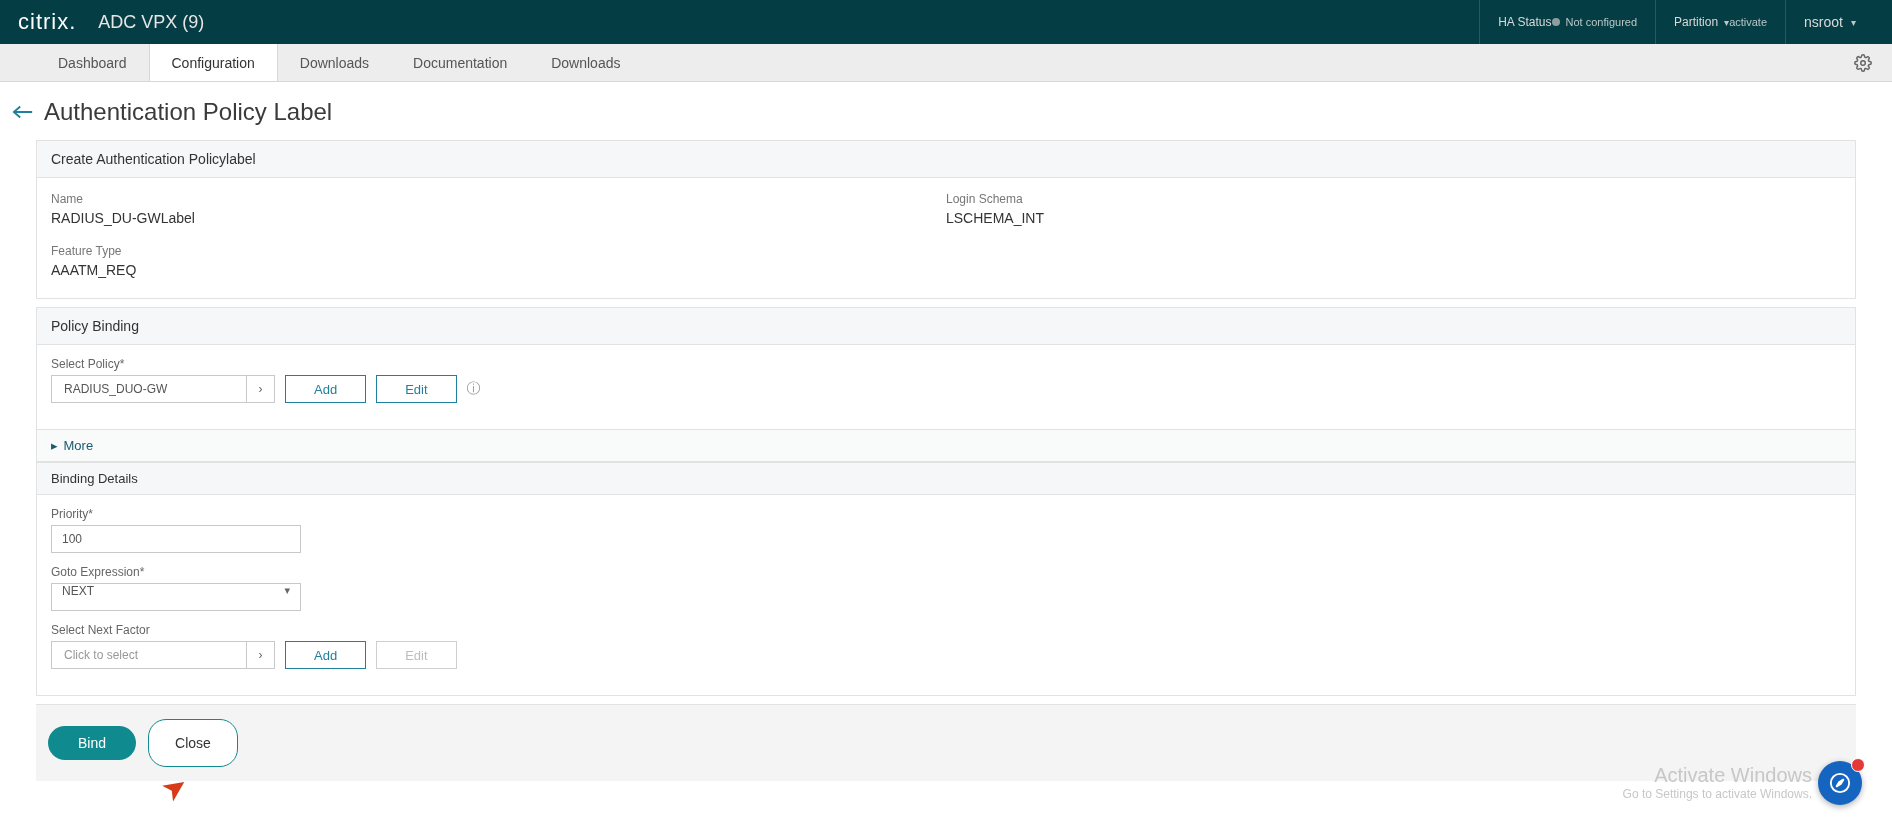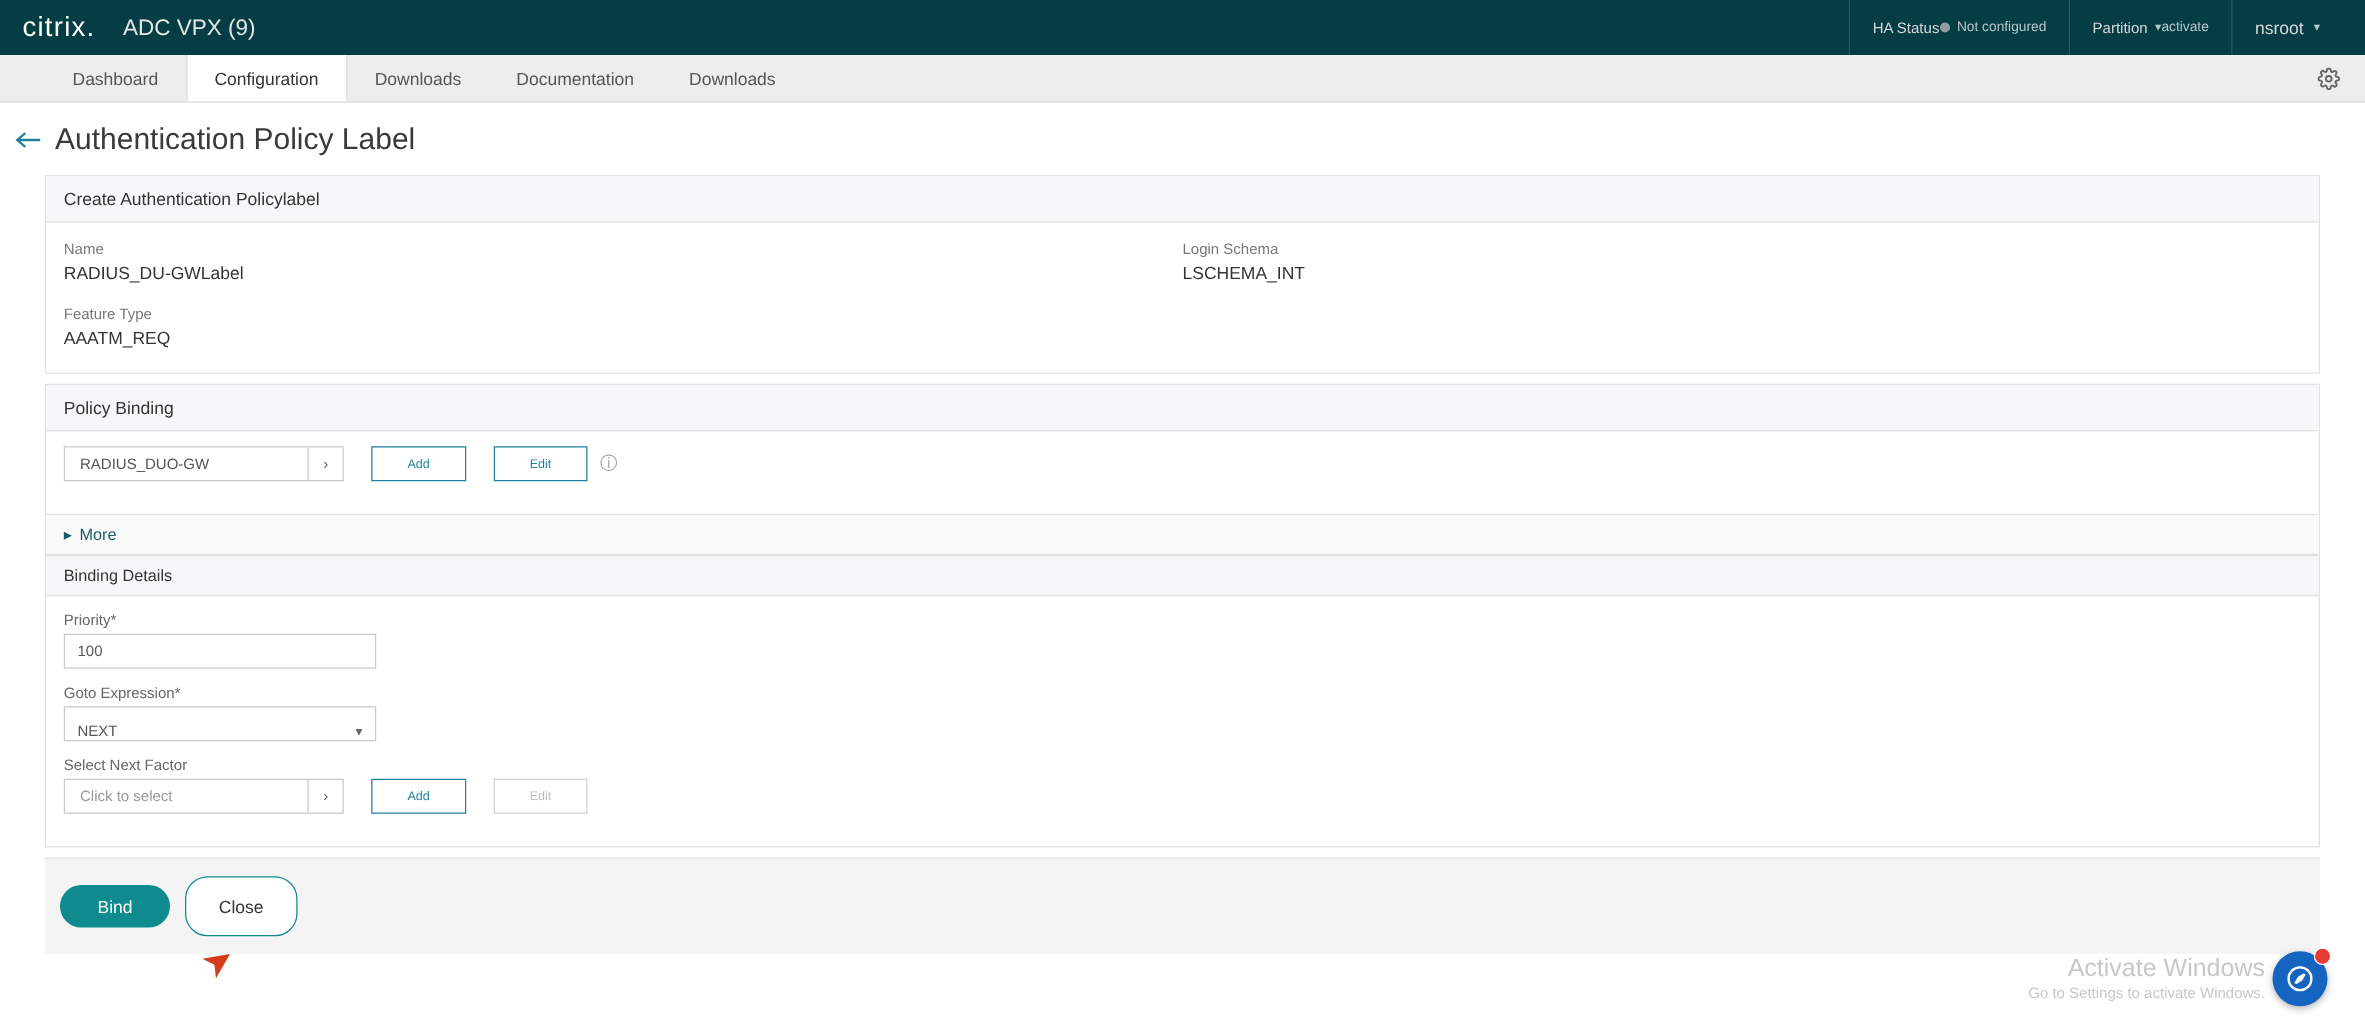--- a/index.html
+++ b/index.html
@@ -39,28 +39,28 @@
 
 
 .subhead { background:#f5f7f8; padding:8px 14px; font-size:13px; color:#333; border-top:1px solid #e2e2e2; border-bottom:1px solid #e2e2e2; }
 .subbody { padding:12px 14px 16px 14px; }
 
 .form-label { font-size:12px; color:#666; margin-bottom:4px; display:block; }
 .row { display:flex; align-items:center; gap:10px; margin-bottom:10px; }
 .picker { display:flex; align-items:center; border:1px solid #c9c9c9; height:28px; width:224px; font-size:12px; color:#555; }
 .picker span.val { flex:1; padding:0 12px; }
 .picker .caret-btn { width:28px; height:100%; border-left:1px solid #c9c9c9; display:flex; align-items:center; justify-content:center; font-size:12px; color:#666; cursor:pointer; }
-.btn-outline { border:1px solid #1f7f9c; color:#1f7f9c; background:#fff; height:28px; padding:0 28px; font-size:10px; cursor:pointer;margin-left:12px; }
+.btn-outline { border:1px solid #1f7f9c; color:#1f7f9c; background:#fff; height:28px; padding:0 28px; font-size:13px; cursor:pointer; }
 .btn-outline.disabled { border-color:#cfcfcf; color:#bdbdbd; cursor:default; }
 .info-icon { color:#999; font-size:14px; }
 
 .more-row { background:#f9fbfb; border-top:1px solid #e2e2e2; border-bottom:1px solid #e2e2e2; padding:8px 14px; font-size:13px; color:#1a5a6a; cursor:pointer; display:flex; align-items:center; gap:6px; }
 
 .text-input { border:1px solid #c9c9c9; height:28px; width:250px; padding:0 10px; font-size:12px; color:#555; }
-.select { border:1px solid #c9c9c9; height:28px; width:250px; padding:0 10px; font-size:12px; color:#555; background:#fff; display:flex; align-items:flex-end; justify-content:space-between; cursor:pointer; }
+.select { border:1px solid #c9c9c9; height:28px; width:250px; padding:0 10px; font-size:12px; color:#555; background:#fff; display:flex; align-items:flex-start; justify-content:space-between; cursor:pointer; }
 
 
 .footer { background:#f4f4f4; border-top:1px solid #e2e2e2; margin:0 36px; padding:14px 12px; display:flex; align-items:center; gap:12px; position:relative; }
 .btn-primary { background:#0f8a8f; color:#fff; border:none; border-radius:18px; height:34px; padding:0 30px; font-size:14px; cursor:pointer; }
 .btn-secondary { background:#fff; color:#333; border:1px solid #0f8a8f; border-radius:18px; height:48px; padding:0 26px; font-size:14px; cursor:pointer; }
 
 
 .cursor-arrow { position:absolute; left:126px; bottom:-24px; font-size:30px; color:#d63c1a; transform:rotate(-35deg); pointer-events:none; }
 
 
@@ -144,20 +144,21 @@
         <div class="field-value">LSCHEMA_INT</div>
       </div>
     </div>
   </div>
 </div>
 
 <div class="panel" style="padding:0;">
   <div class="panel-head">Policy Binding</div>
 
   <div class="subbody">
+    <span class="form-label">Select Policy*</span>
     <div class="row">
       <div class="picker">
         <span class="val">RADIUS_DUO-GW</span>
         <span class="caret-btn">›</span>
       </div>
       <button class="btn-outline">Add</button>
       <button class="btn-outline">Edit</button>
       <span class="info-icon">ⓘ</span>
     </div>
   </div>

